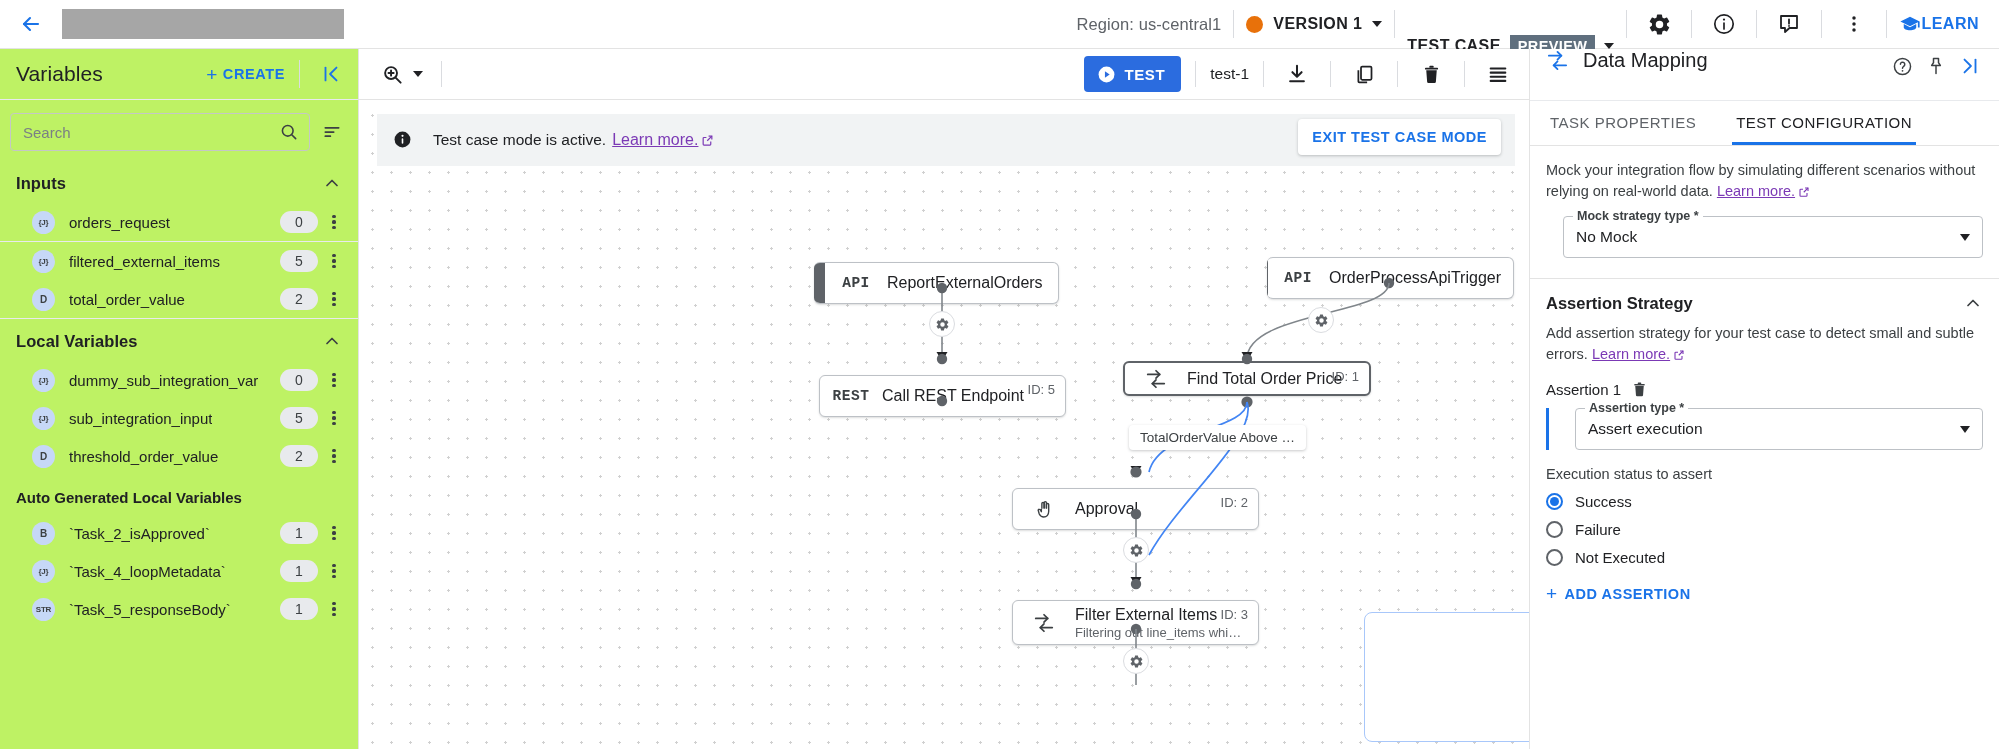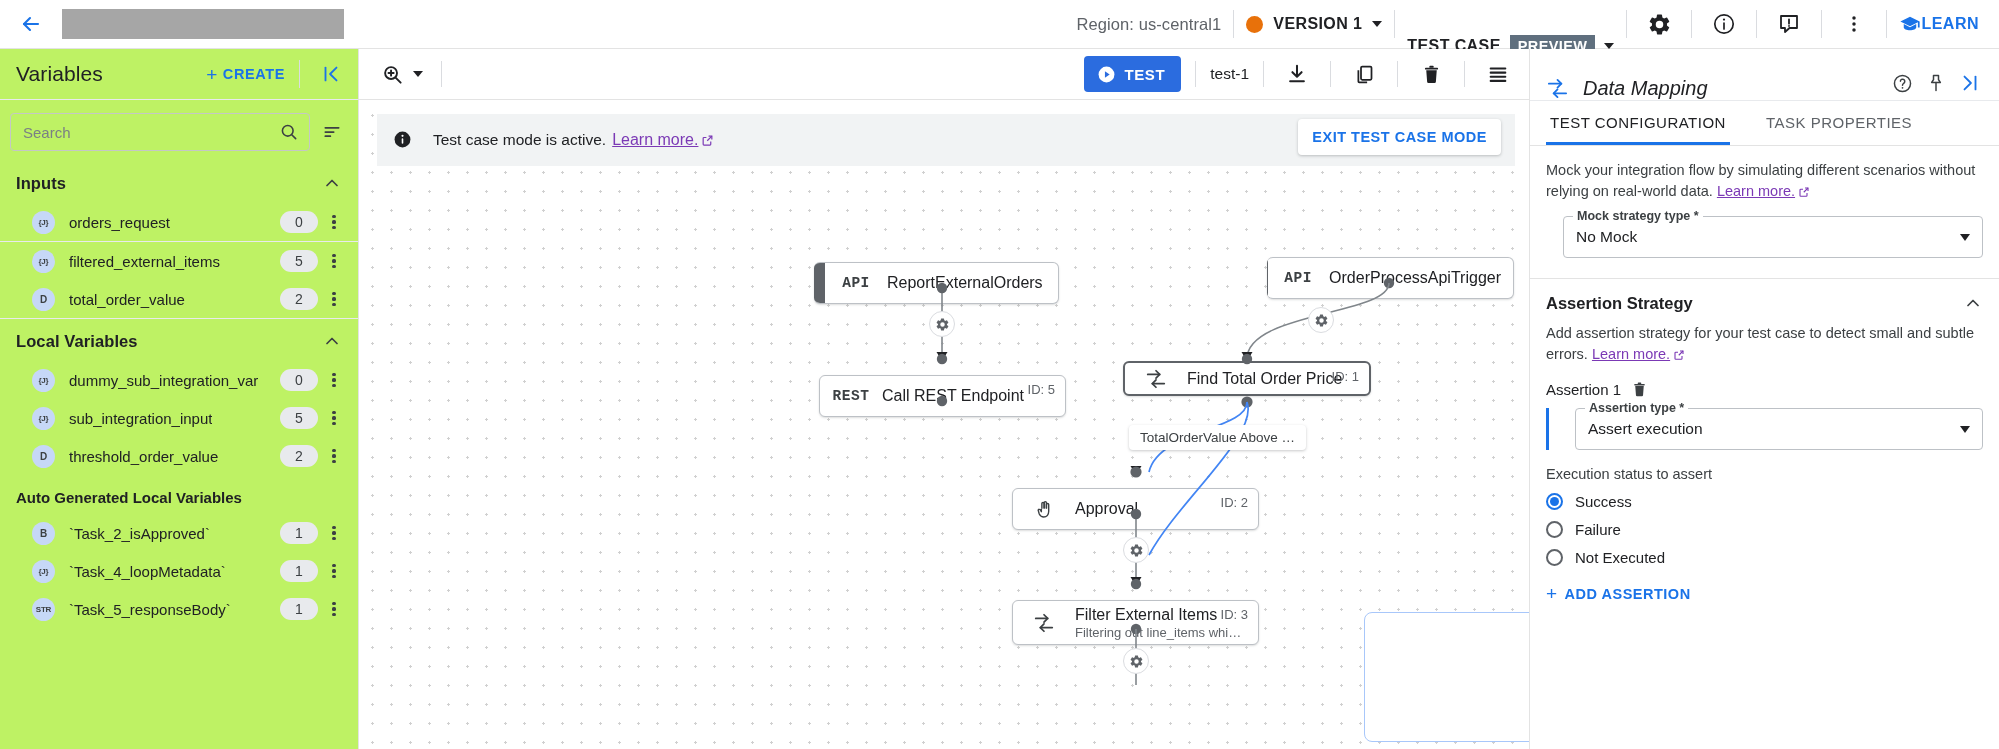--- a/index.html
+++ b/index.html
@@ -133,22 +133,22 @@
     border:1px solid #dadce0; display:flex;align-items:center;justify-content:center;
     cursor:pointer; z-index:4;}
   .edge-label { position:absolute; background:#fff; border-radius:4px;
     box-shadow:0 1px 3px rgba(60,64,67,.28); padding:5px 11px; font-size:13.5px;
     color:#3c4043; white-space:nowrap; z-index:3; }
   .blue-card { position:absolute; background:#fff; border:1px solid #a8c7fa; border-radius:8px; }
 
   
   .right-panel { width:470px; min-width:470px; border-left:1px solid #e3e3e3;
     background:#fff; display:flex; flex-direction:column; }
-  .rp-head { height:52px;min-height:52px;display:flex;align-items:flex-end;padding:0 12px 0 16px;
-    border-bottom:1px solid #e8eaed;font-style:italic; }
+  .rp-head { height:52px;min-height:52px;display:flex;align-items:flex-start;padding:0 12px 0 16px;
+    border-bottom:1px solid #e8eaed; }
   .rp-head-ico { color:#1a73e8; display:flex; margin-right:14px; }
   .rp-title { font-size:20px; color:#202124; }
   .rp-spacer { flex:1; }
   .rp-ico { width:34px;height:34px;display:flex;align-items:center;justify-content:center;
     cursor:pointer;color:#3c4043; }
   .rp-ico.blue { color:#1a73e8; }
   .rp-tabs { display:flex; border-bottom:1px solid #e3e3e3; padding:0 16px; }
   .rp-tab { padding:13px 4px 11px 4px; margin-right:32px; font-size:15px; letter-spacing:.5px;
     color:#5f6368; cursor:pointer; border-bottom:3px solid transparent; }
   .rp-tab.active { color:#202124; font-weight:400; border-bottom-color:#1a73e8; }
@@ -647,22 +647,22 @@
         </span>
         <span class="rp-ico blue">
           <svg width="22" height="22" viewBox="0 0 24 24" fill="none" stroke="currentColor" stroke-width="2" stroke-linecap="round" stroke-linejoin="round">
               <path d="M6 5l7 7-7 7"></path>
               <path d="M18 5v14"></path>
             </svg>
         </span>
       </div>
 
       <div class="rp-tabs">
+        <div class="rp-tab">TASK PROPERTIES</div>
         <div class="rp-tab active">TEST CONFIGURATION</div>
-        <div class="rp-tab">TASK PROPERTIES</div>
       </div>
 
       <div class="rp-content">
         <div class="rp-desc">
           <span>Mock your integration flow by simulating different scenarios without relying on real-world data.</span>
           <span class="link-purple"><span>Learn more.</span><span class="ext-link-ico"><svg width="12" height="12" viewBox="0 0 24 24" fill="none" stroke="#7b39b5" stroke-width="2.2">
                   <path d="M14 4h6v6"></path>
                   <path d="M20 4l-8.5 8.5"></path>
                   <path d="M18 14v5a1.5 1.5 0 01-1.5 1.5h-11A1.5 1.5 0 014 19V8a1.5 1.5 0 011.5-1.5H10"></path>
                 </svg></span></span>

